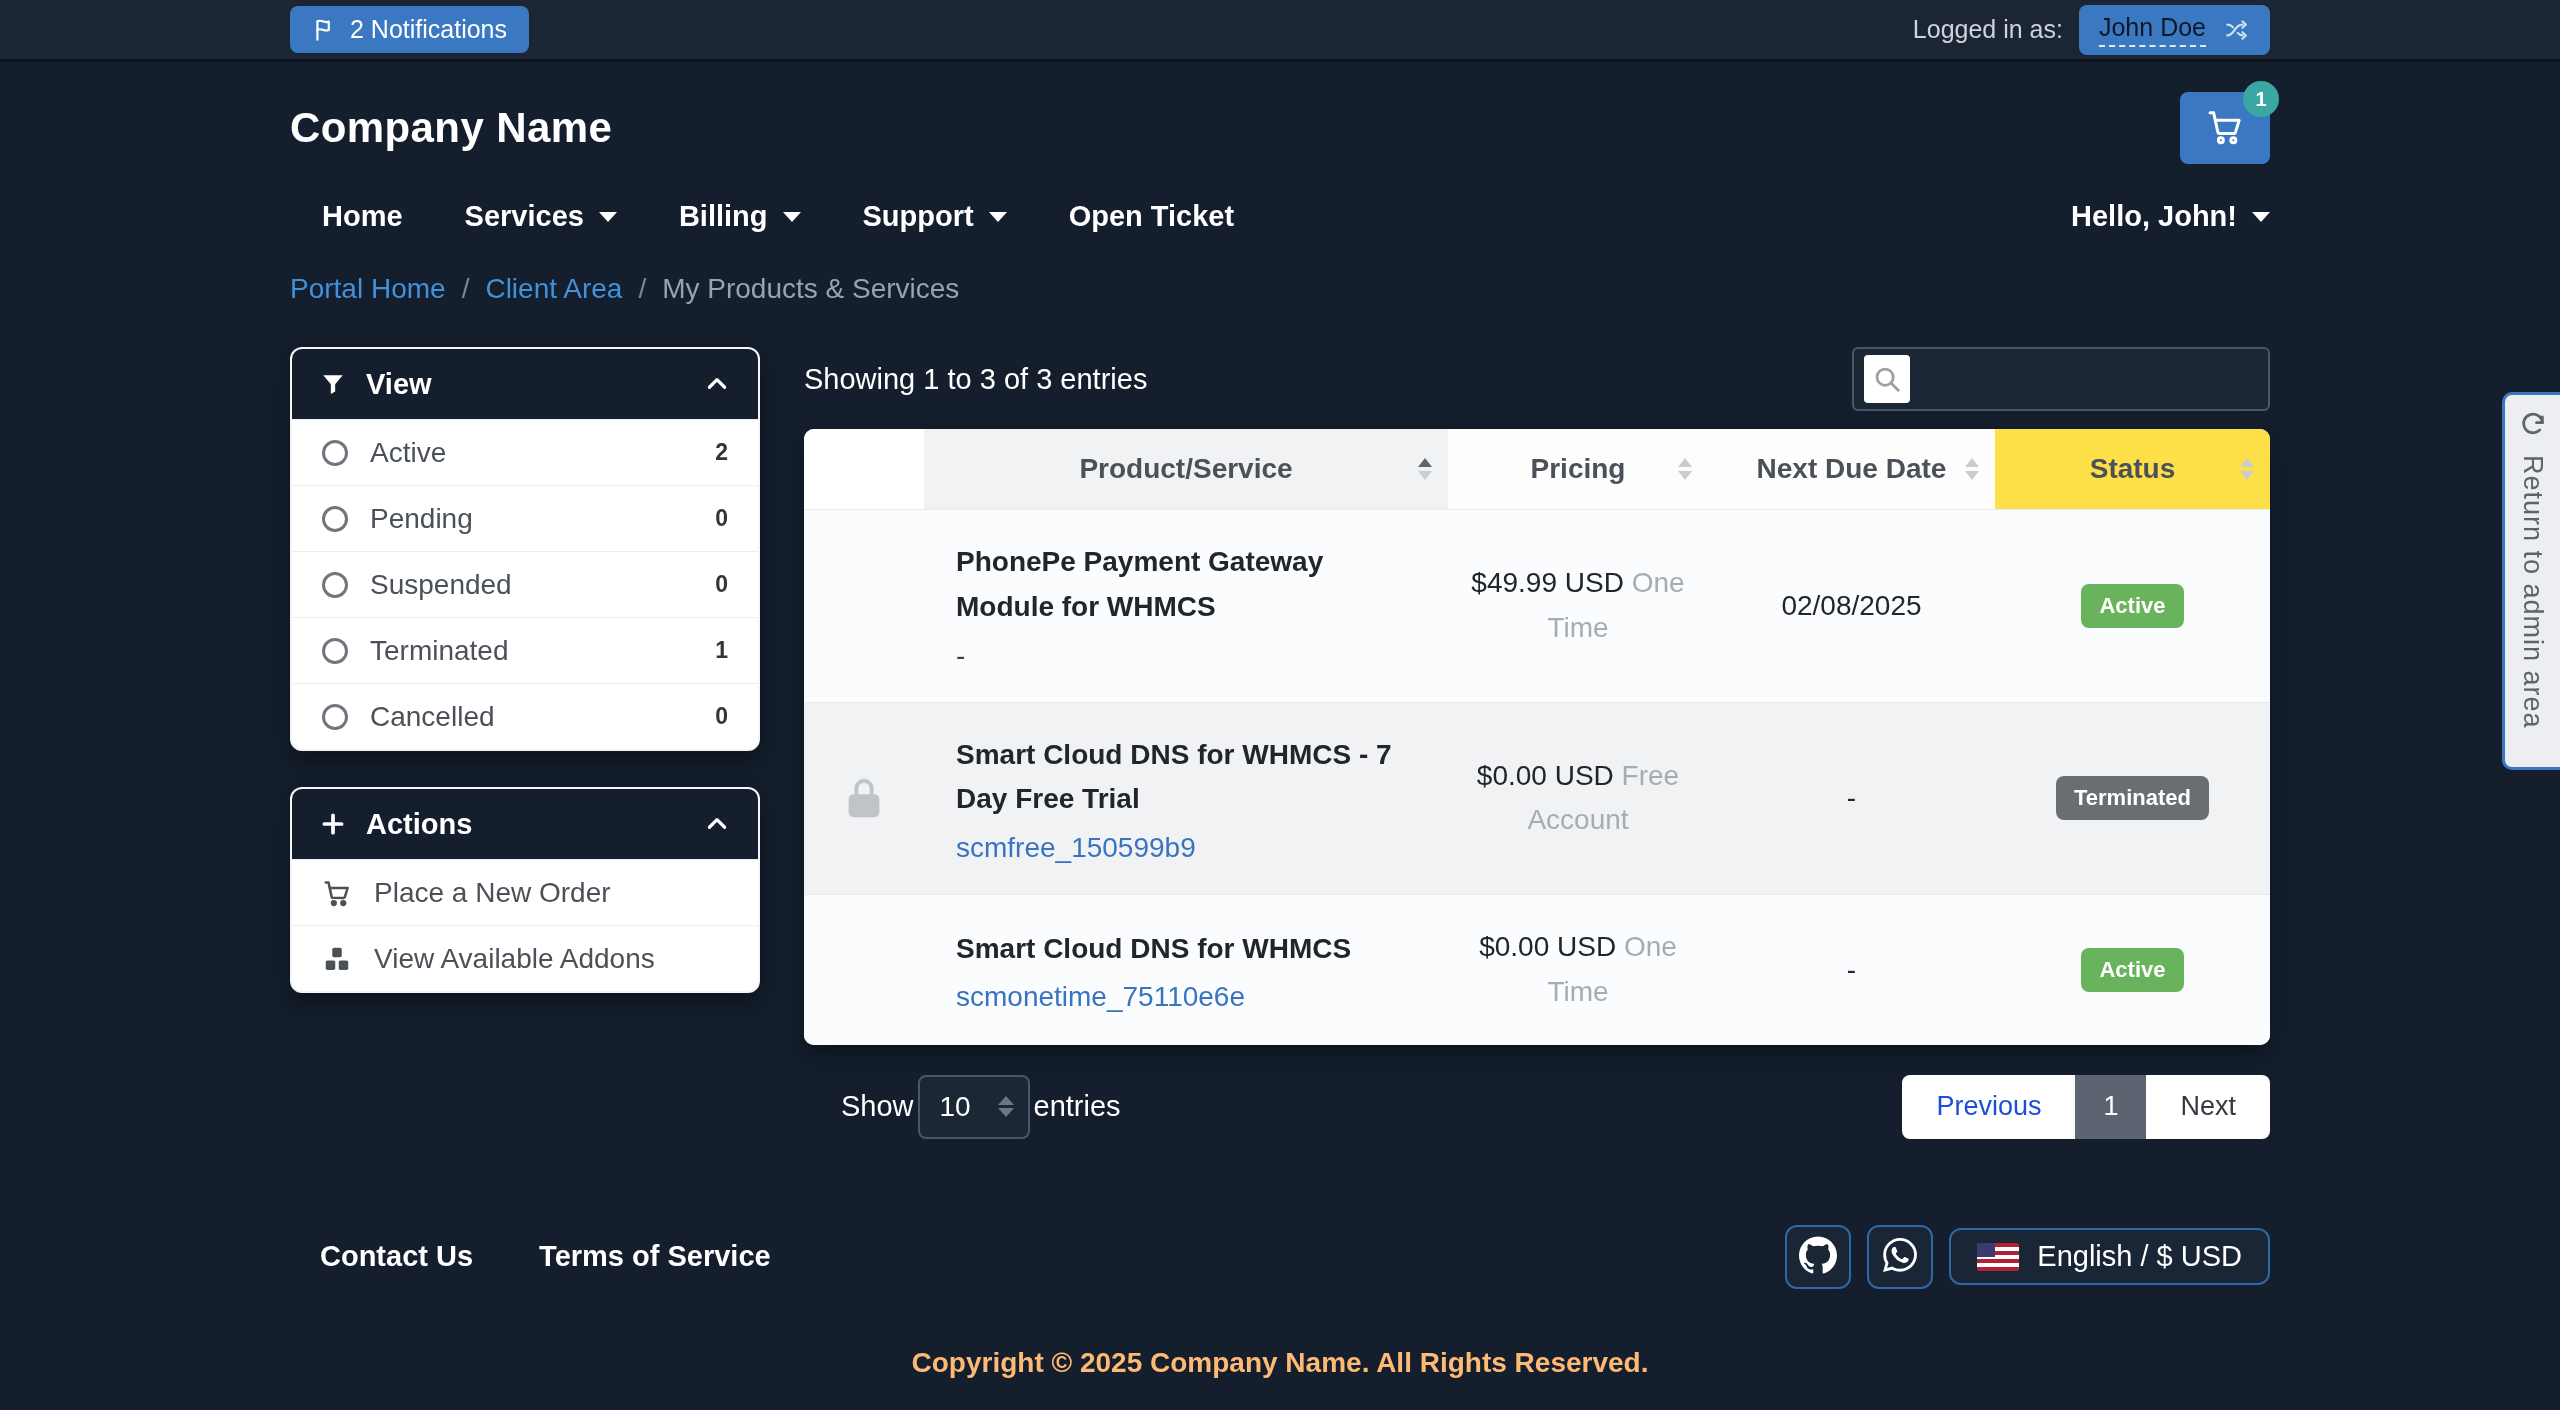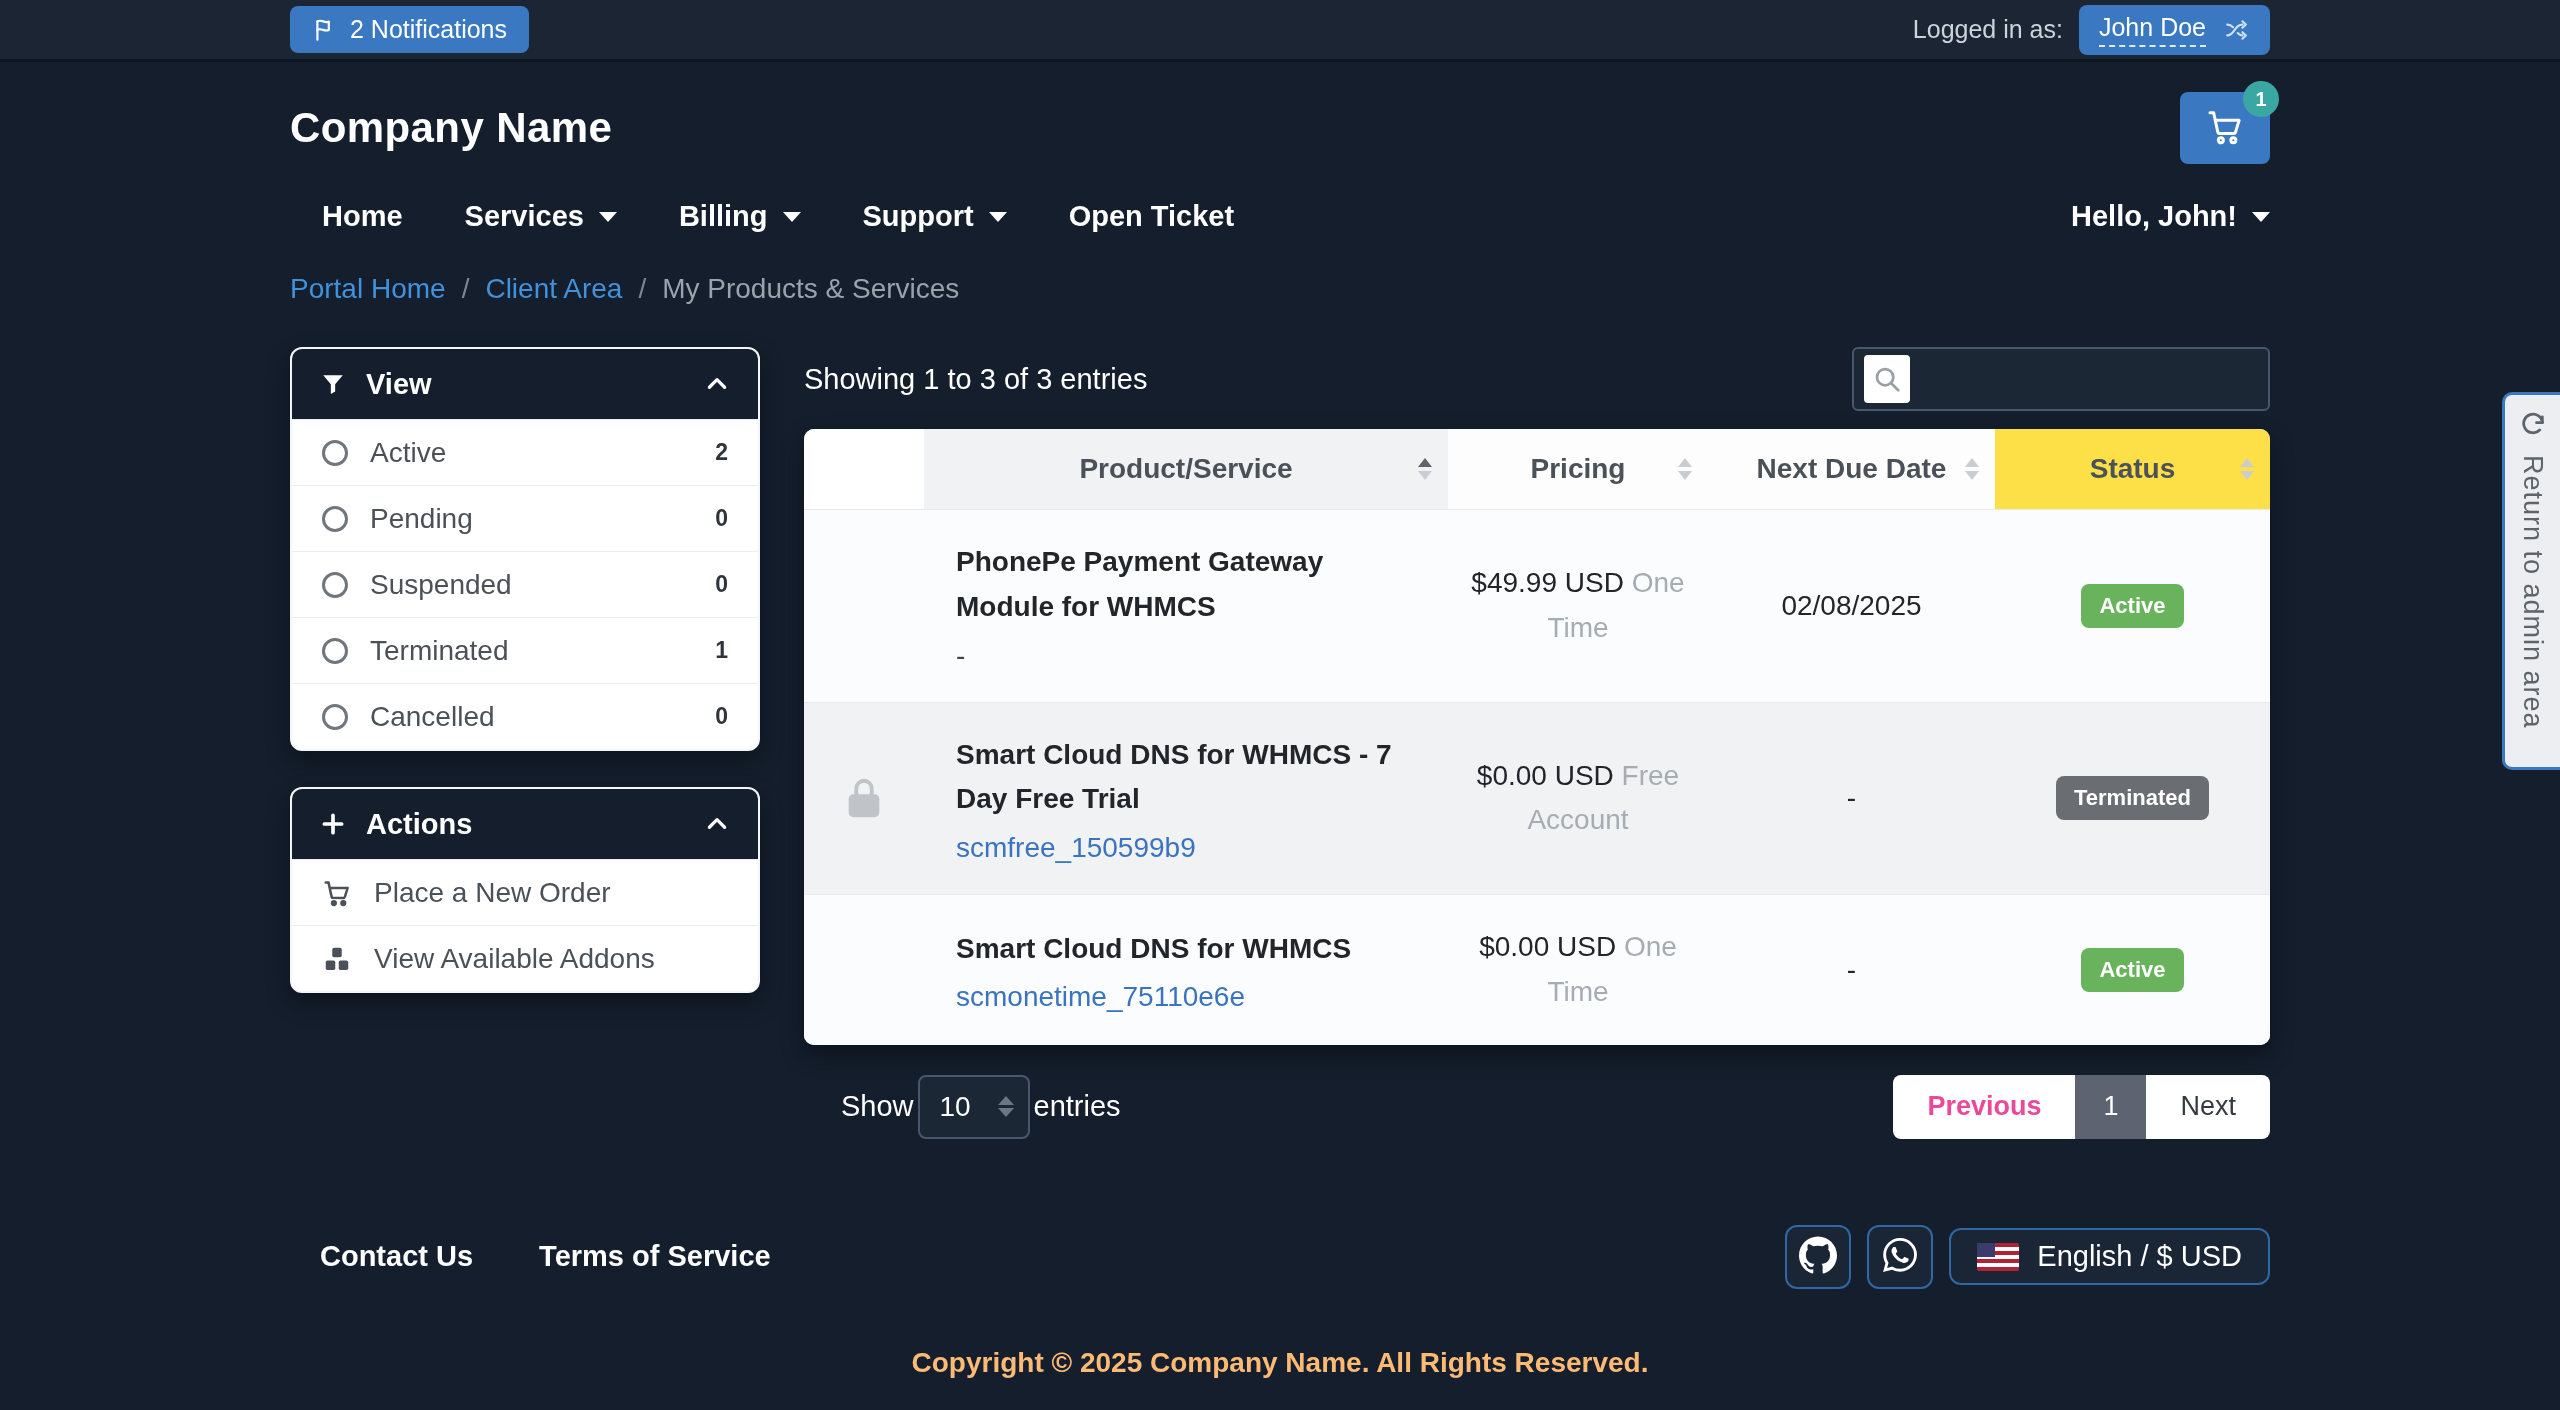--- a/index.html
+++ b/index.html
@@ -10,21 +10,21 @@
 
   
   .topbar { height:62px; background:#1b2533; border-bottom:3px solid #0c1420; }
   .topbar-inner { display:flex; align-items:center; height:100%; }
   .btn-blue { background:#3a79c2; color:#fff; border:none; border-radius:8px;
               display:inline-flex; align-items:center; gap:12px; font-family:inherit; cursor:pointer; }
   .notif { font-size:25px; padding:9px 22px; }
   .topbar-right { margin-left:auto; display:flex; align-items:center; gap:16px; }
   .loggedin { color:#cdd3da; font-size:25px; }
   .user-btn { font-size:25px; padding:8px 20px; gap:18px; }
-  .user-name { border-bottom:2px dashed rgba(255,255,255,.85); padding-bottom:3px; color:#ffffff; }
+  .user-name { border-bottom:2px dashed rgba(255,255,255,.85); padding-bottom:3px; color:#0f172a; }
 
   
   .header-row { display:flex; align-items:center; margin-top:30px; }
   .company { font-size:42px; font-weight:700; color:#fff; letter-spacing:.4px; }
   .header-right { margin-left:auto; display:flex; align-items:center; gap:18px; }
   .search-group { display:flex; height:68px; }
   .search-btn { width:66px; background:#3a79c2; border:none; border-radius:8px 0 0 8px;
                 display:flex; align-items:center; justify-content:center; cursor:pointer; }
   .search-input { width:515px; background:#1b2636; border:2px solid #3c4859; border-left:none;
                   border-radius:0 8px 8px 0; color:#b9c2cd; font-size:30px; padding:0 22px;
@@ -120,21 +120,21 @@
                    justify-content:space-between; padding:0 14px 0 20px; cursor:pointer; }
   .select-arrows { display:flex; flex-direction:column; gap:3px; align-items:center; }
   .tri-up { width:0; height:0; border-left:8px solid transparent; border-right:8px solid transparent;
             border-bottom:9px solid #6b7689; }
   .tri-down { width:0; height:0; border-left:8px solid transparent; border-right:8px solid transparent;
               border-top:9px solid #6b7689; }
 
   .pagination { display:flex; height:64px; border-radius:8px; overflow:hidden; }
   .page-btn { display:flex; align-items:center; justify-content:center; font-size:27px; background:#fff;
               border:none; padding:0 34px; font-family:inherit; cursor:pointer; }
-  .page-btn.prev { color:#ec4899;font-weight:bold; }
+  .page-btn.prev { color:#1d4ed8; }
   .page-btn.current { background:#5d6370; color:#fff; padding:0 28px; }
   .page-btn.next { color:#343a40; }
 
   
   .footer-row { margin-top:86px; display:flex; align-items:center; }
   .footer-links { display:flex; gap:66px; padding-left:30px; }
   .footer-link { color:#fff; font-size:29px; font-weight:600; cursor:pointer; }
   .footer-right { margin-left:auto; display:flex; align-items:center; gap:16px; }
   .icon-btn { width:66px; height:64px; background:rgba(38,52,72,.35); border:2px solid #2e68a5;
               border-radius:12px; display:flex; align-items:center; justify-content:center;

